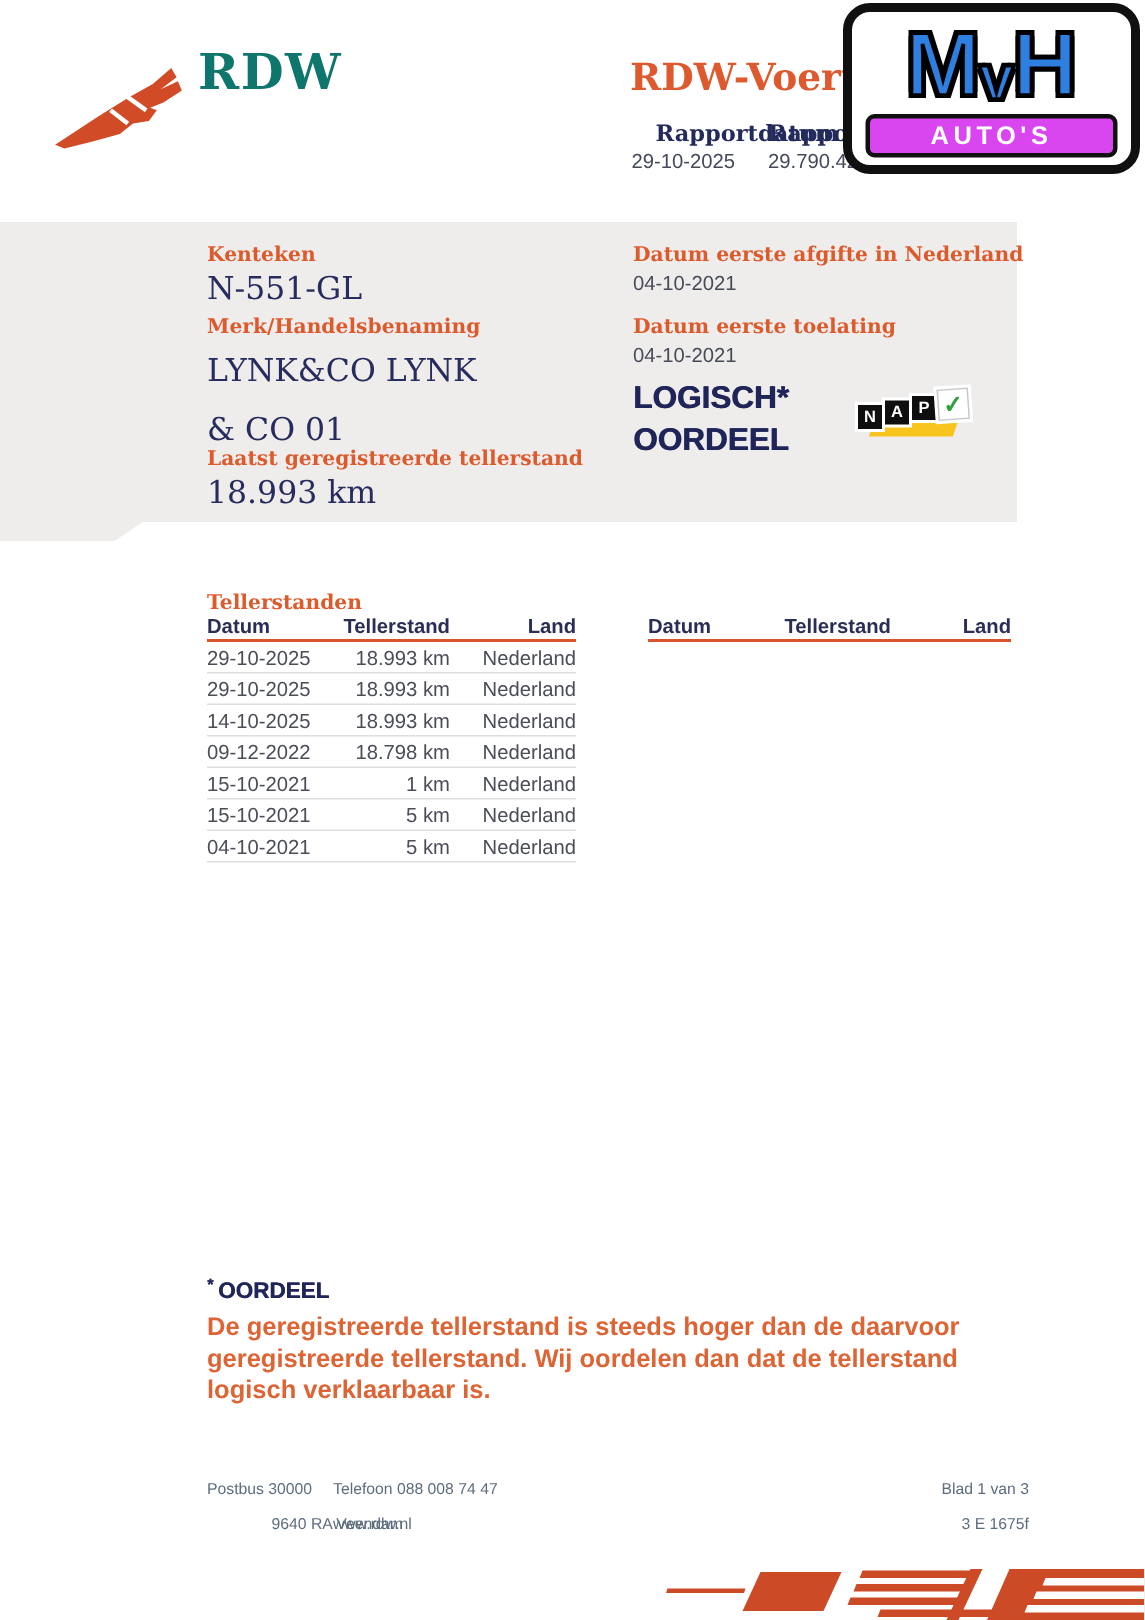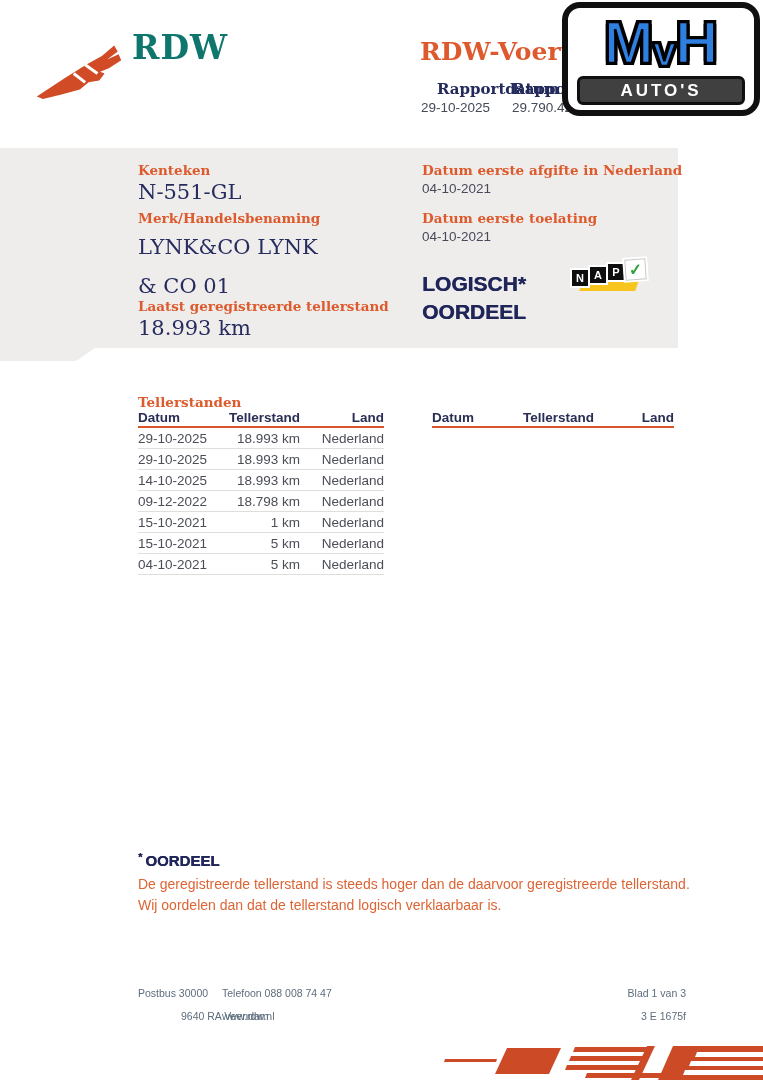--- a/index.html
+++ b/index.html
@@ -16,33 +16,33 @@
   .hdr-value{font-size:13.5px;color:#45495A;z-index:1;white-space:nowrap;}
 
   
   .mvh{left:562px;top:2px;width:198px;height:114px;background:#fff;border:6px solid #101010;
        border-radius:18px;box-sizing:border-box;z-index:10;}
   .mvh-letters{display:flex;justify-content:center;align-items:flex-end;height:62px;margin-top:3px;}
   .mvh-letter{font-weight:bold;color:#2E7FE0;line-height:1;
               -webkit-text-stroke:2.5px #000;
               text-shadow:2px 2px 0 #000,-2px 2px 0 #000,2px -2px 0 #000,-2px -2px 0 #000;}
   .mL{font-size:60px;} .mS{font-size:42px;margin:0 -1px;}
-  .mvh-bar{position:absolute;left:9px;right:9px;bottom:5px;height:29px;background:#404040;
+  .mvh-bar{position:absolute;left:9px;right:9px;bottom:5px;height:29px;background:#d946ef;
            border:3px solid #101010;border-radius:6px;box-sizing:border-box;
            display:flex;align-items:center;justify-content:center;}
   .mvh-bar span{color:#fff;font-weight:bold;font-size:17px;letter-spacing:3px;}
 
   
   .card{left:0;top:148px;width:678px;height:200px;background:#EFECEC;}
   .card-tab{left:0;top:348px;width:95px;height:13px;background:#EFECEC;
             clip-path:polygon(0 0,100% 0,80% 100%,0 100%);}
   .lbl{font-family:"DejaVu Serif",serif;font-weight:bold;font-size:13.5px;color:#DC5A2C;white-space:nowrap;}
   .val-serif{font-family:"DejaVu Serif",serif;font-size:21px;color:#272C5E;}
   .val-sans{font-size:13.5px;color:#474B58;}
-  .oordeel{left:422px;top:270px;font-weight:bold;font-size:21px;line-height:28px;color:#1F2558;
+  .oordeel{left:422px;top:252px;font-weight:bold;font-size:21px;line-height:28px;color:#1F2558;
            text-shadow:0.5px 0 0 currentColor;}
 
   
   .nap{left:570px;top:260px;width:78px;height:38px;}
   .nap-yellow{position:absolute;left:12px;top:14px;width:56px;height:17px;background:#F7C51E;
               transform:skewX(-18deg);}
   .nap-sq{position:absolute;width:16px;height:16px;background:#0E0E0E;color:#fff;font-weight:bold;
           font-size:11px;display:flex;align-items:center;justify-content:center;
           box-shadow:0 0 0 2px #fff;}
   .n1{left:2px;top:10px;} .n2{left:20px;top:7px;} .n3{left:38px;top:4px;}
@@ -59,21 +59,21 @@
           color:#2A2E55;padding-bottom:1px;border-bottom:2px solid #D9532B;}
   .t-row{display:grid;grid-template-columns:80px 82px 1fr;font-size:13.5px;color:#4B4E57;
          line-height:15px;padding:3px 0 2px;border-bottom:1px solid #E0DDDD;}
   .t-head span:nth-child(2),.t-row span:nth-child(2),
   .t-head span:nth-child(3),.t-row span:nth-child(3){text-align:right;}
 
   
   .fn-title{left:138px;top:851px;font-weight:bold;font-size:15px;color:#21265A;
             text-shadow:0.4px 0 0 currentColor;}
   .fn-star{font-size:11px;vertical-align:5px;margin-right:3px;}
-  .fn-text{left:138px;top:874px;width:556px;font-size:14px;line-height:21px;color:#DD6434;}
+  .fn-text{left:138px;top:874px;width:556px;font-size:17px;line-height:21px;color:#DD6434;font-weight:bold;}
 
   
   .ft{font-size:10.5px;color:#5E6D7E;white-space:nowrap;}
   .ft-r{text-align:right;width:120px;left:566px;}
 </style>
 </head>
 <body>
 
 <div>
 

